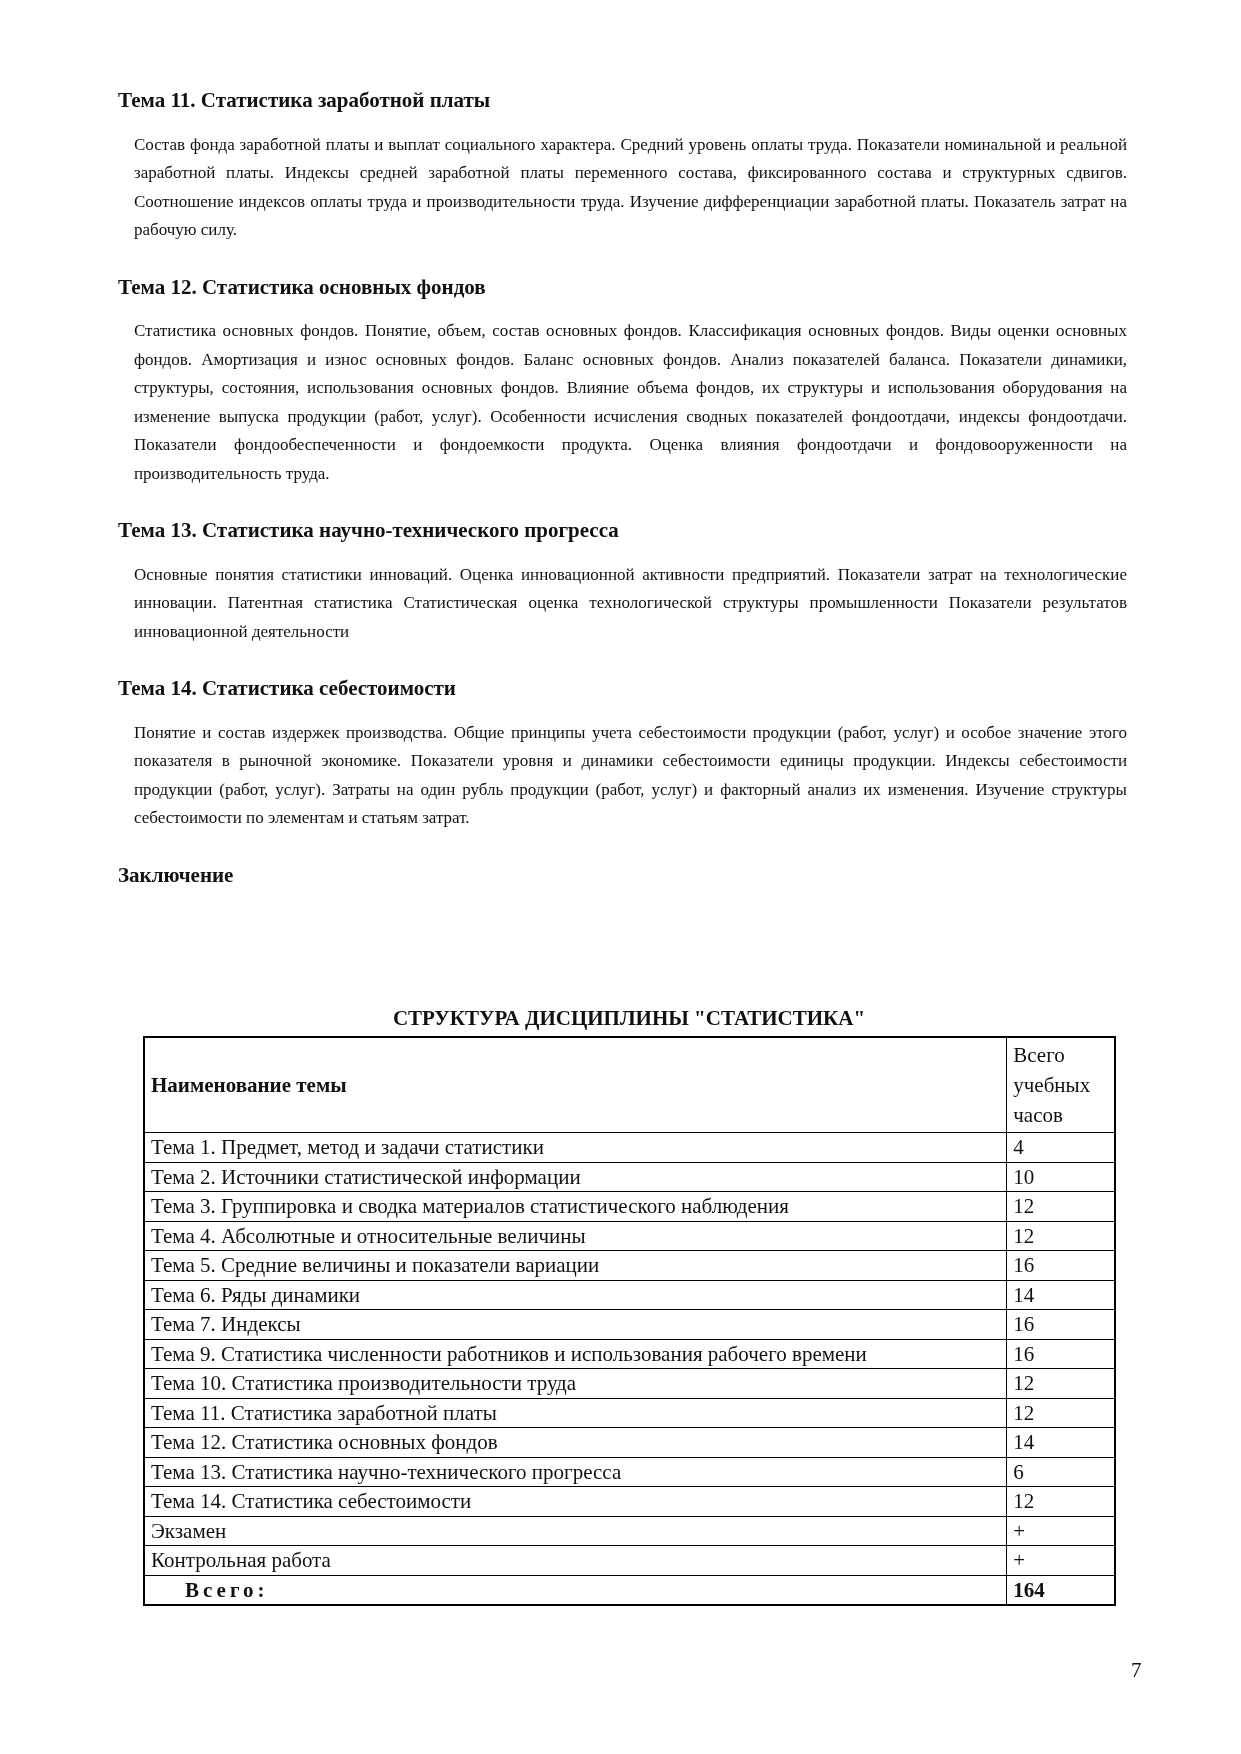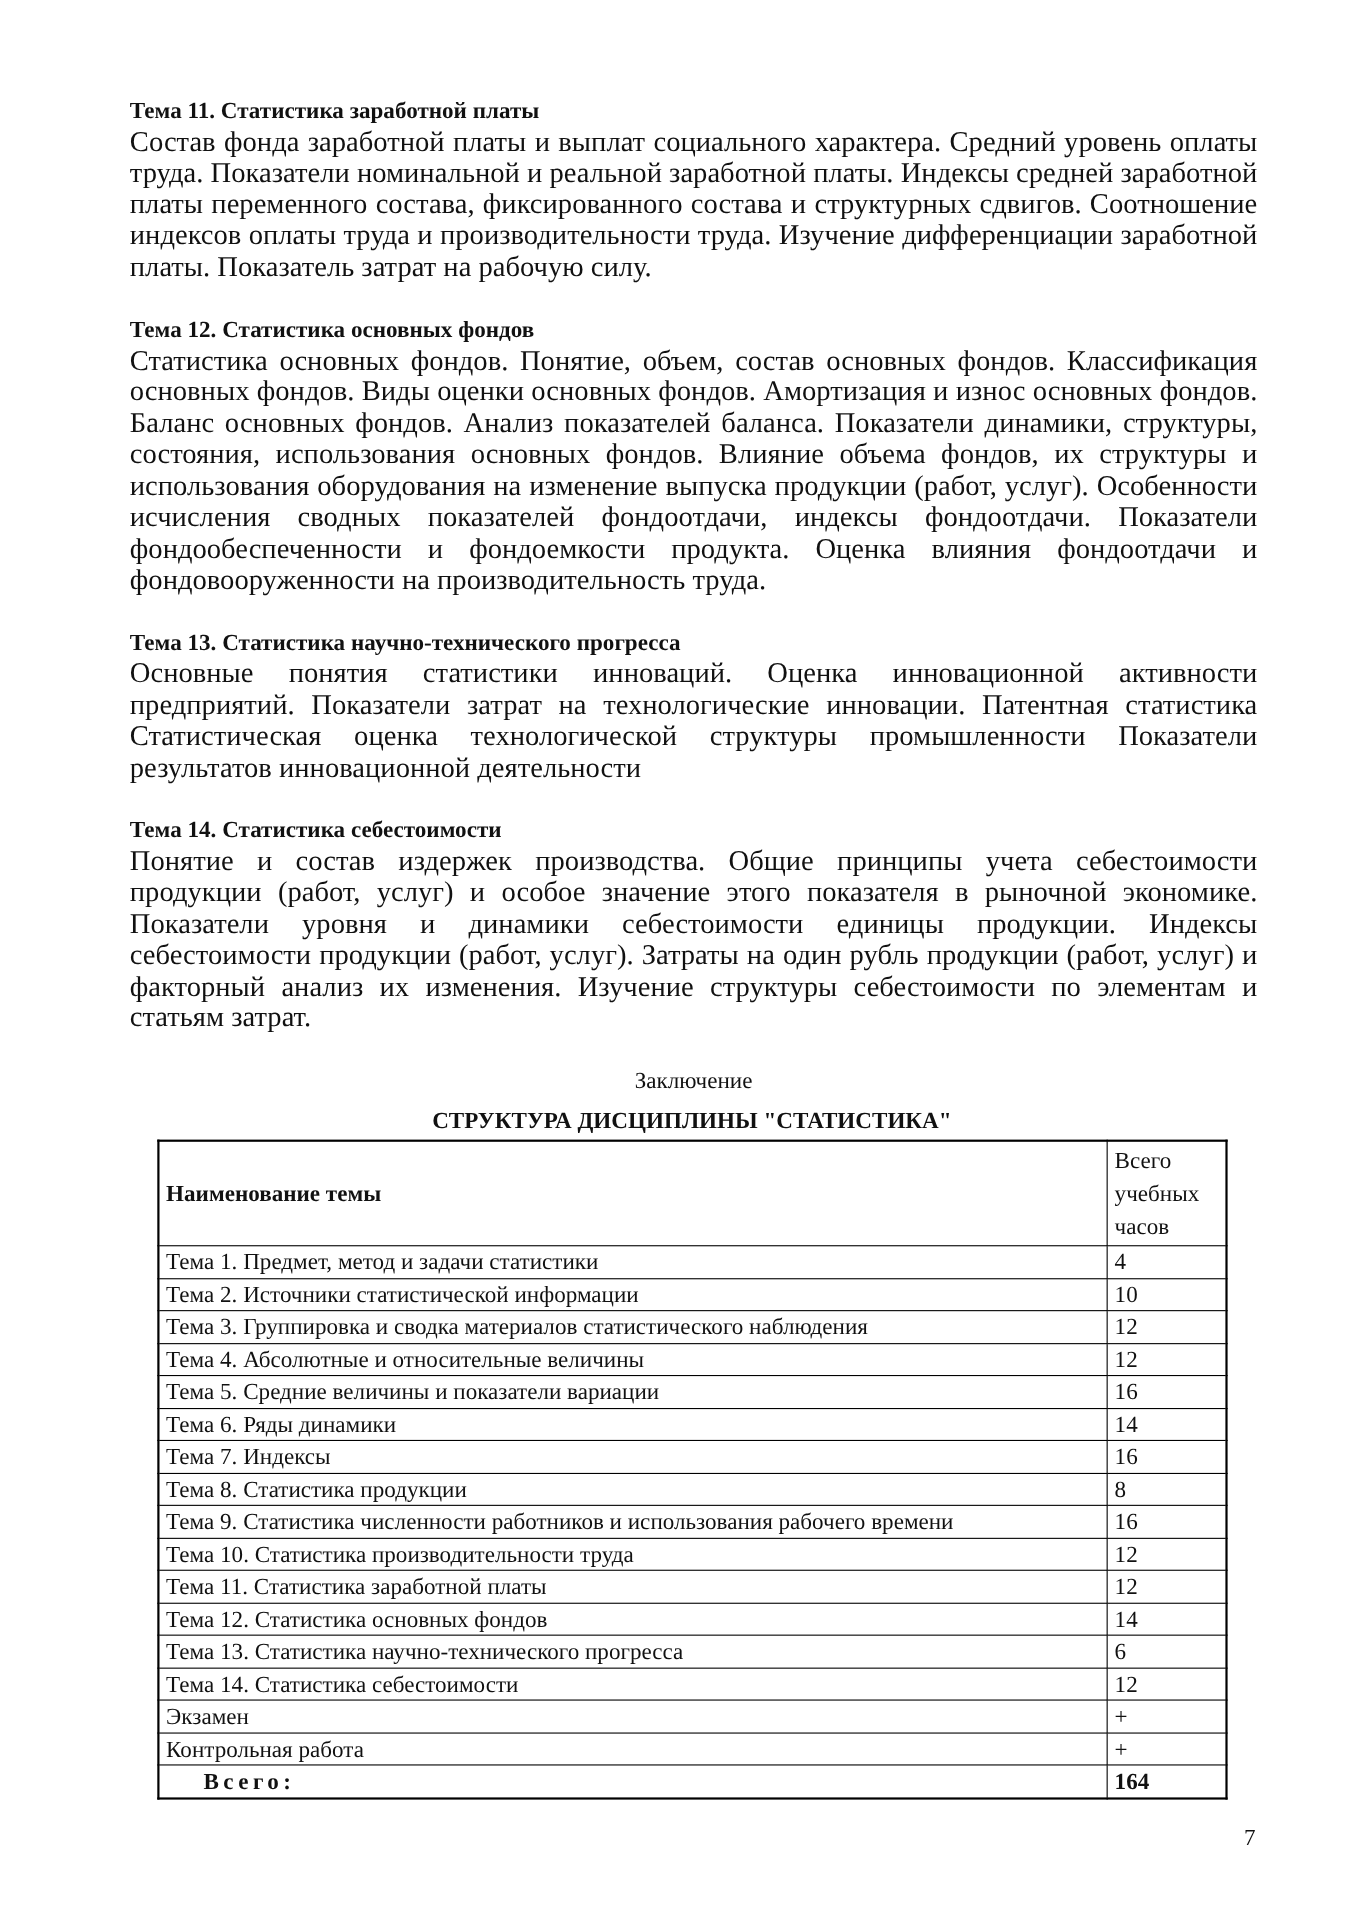--- a/index.html
+++ b/index.html
@@ -7,24 +7,24 @@
       width: 1241px; height: 1754px; position: relative; overflow: hidden;
       font-family: "Liberation Serif", "DejaVu Serif", serif;
       color: #111111;
     }
     .page { position: absolute; left: 118px; top: 86px; width: 1025px; }
     .section { margin-bottom: 28px; }
     .section-title {
       font-weight: bold; font-size: 21px; line-height: 28.5px; margin: 0;
     }
     .section-body {
-      font-size: 26px; line-height: 28.5px; margin: 0;
+      font-size: 17px; line-height: 28.5px; margin: 16px;
       text-align: justify; text-justify: inter-word;
     }
-    .conclusion { font-weight: normal; font-size: 21px; line-height: 28.5px; margin: 0; text-align: center; }
+    .conclusion { font-weight: bold; font-size: 21px; line-height: 28.5px; margin: 0; }
     .table-title {
       position: absolute; left: 143px; width: 972px; top: 1004px;
       text-align: center; font-weight: bold; font-size: 21px; line-height: 28px;
     }
     table.structure {
       position: absolute; left: 143px; top: 1036px; width: 973px;
       border-collapse: collapse; font-size: 21px; line-height: 28px;
     }
     table.structure td, table.structure th {
       border: 1.5px solid #000;
@@ -98,24 +98,20 @@
       </tr>
     <tr class="data-row">
         <td>Тема 6. Ряды динамики</td>
         <td>14</td>
       </tr>
     <tr class="data-row">
         <td>Тема 7. Индексы</td>
         <td>16</td>
       </tr>
     <tr class="data-row">
-        <td>Тема 8. Статистика продукции</td>
-        <td>8</td>
-      </tr>
-    <tr class="data-row">
         <td>Тема 9. Статистика численности работников и использования рабочего времени</td>
         <td>16</td>
       </tr>
     <tr class="data-row">
         <td>Тема 10. Статистика производительности труда</td>
         <td>12</td>
       </tr>
     <tr class="data-row">
         <td>Тема 11. Статистика заработной платы</td>
         <td>12</td>

